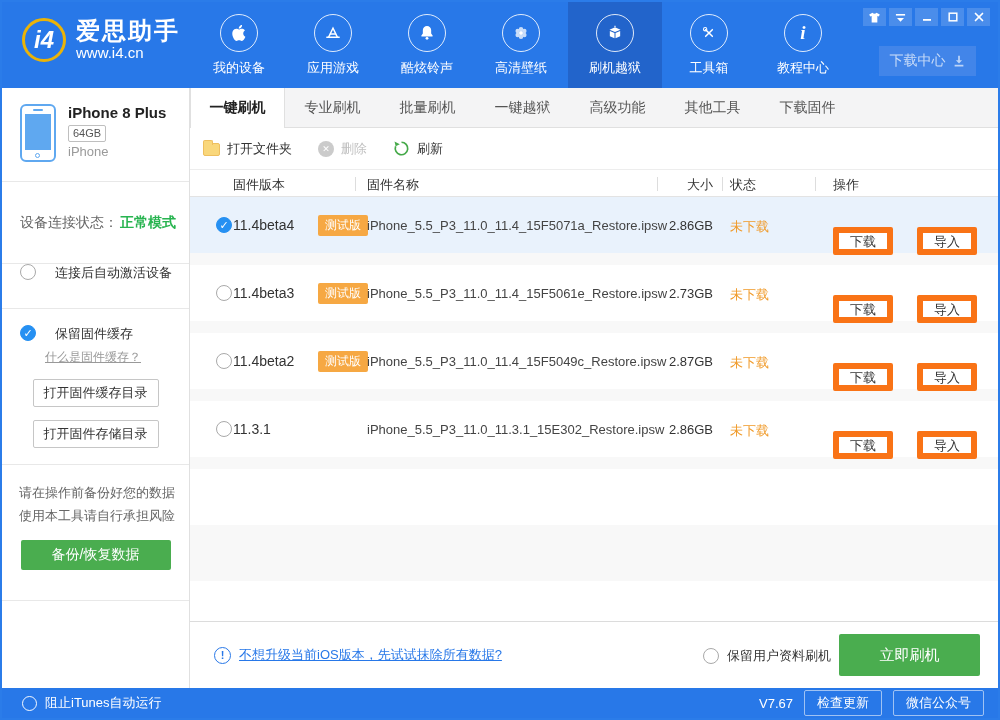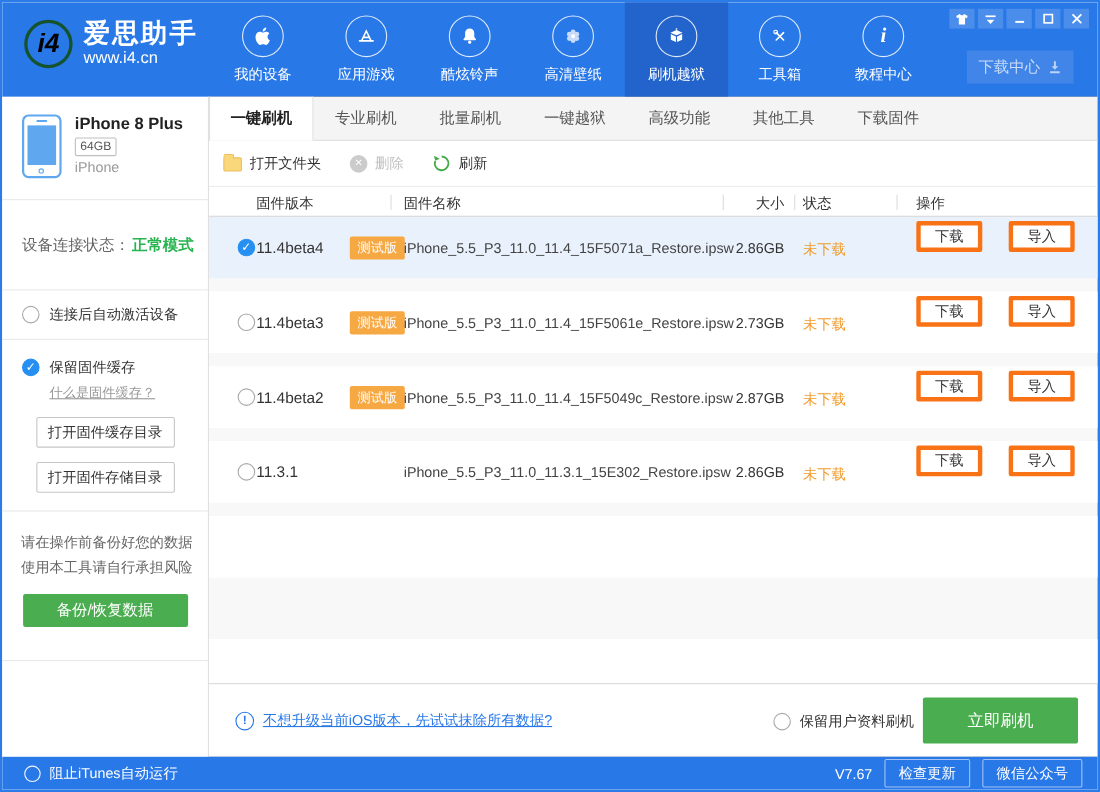--- a/index.html
+++ b/index.html
@@ -3,21 +3,21 @@
 <meta charset="utf-8">
 <style>
   * { margin:0; padding:0; box-sizing:border-box; }
   html,body { background:#e9e9e9; }
   body { font-family:"Liberation Sans","DejaVu Sans",sans-serif; font-size:13px; color:#333; }
   .app { position:relative; width:1000px; height:720px; background:#fff; border:2px solid #2b7ce9; overflow:hidden; }
 
   
   .header { position:absolute; left:0; top:0; right:0; height:86px; background:#2878e8; }
   .logo { position:absolute; left:20px; top:16px; display:flex; align-items:center; }
-  .logo-circle { width:44px; height:44px; border:3px solid #14532d; border-radius:50%; display:flex; align-items:center; justify-content:center; color:#000000; font-size:24px; font-weight:bold; font-style:italic; }
+  .logo-circle { width:44px; height:44px; border:3px solid #eab308; border-radius:50%; display:flex; align-items:center; justify-content:center; color:#ffffff; font-size:24px; font-weight:bold; font-style:italic; }
   .logo-texts { margin-left:10px; color:#fff; }
   .logo-title { font-size:24px; font-weight:bold; letter-spacing:2px; line-height:26px; }
   .logo-url { font-size:15px; line-height:18px; }
 
   .nav { position:absolute; left:190px; top:0; height:86px; display:flex; }
   .nav-item { width:94px; height:86px; display:flex; flex-direction:column; align-items:center; justify-content:center; gap:7px; color:#fff; cursor:pointer; }
   .nav-item.active { background:#2264cb; }
   .nav-circle { width:38px; height:38px; border:1px solid rgba(255,255,255,.85); border-radius:50%; display:flex; align-items:center; justify-content:center; }
   .nav-label { font-size:13px; }
 
@@ -37,21 +37,21 @@
   .phone-speaker { position:absolute; top:3px; left:50%; margin-left:-5px; width:10px; height:2px; border-radius:1px; background:#5fa8f0; }
   .phone-home { position:absolute; bottom:2px; left:50%; margin-left:-3px; width:5px; height:5px; border:1px solid #5fa8f0; border-radius:50%; }
   .dev-info { margin-left:12px; }
   .dev-name { font-size:15px; font-weight:bold; color:#222; line-height:18px; }
   .dev-cap { display:inline-block; margin:3px 0 2px; border:1px solid #bfbfbf; border-radius:2px; font-size:11px; color:#555; padding:0 4px; line-height:15px; }
   .dev-model { font-size:13px; color:#9a9a9a; }
 
   .sb-status { height:82px; display:flex; align-items:center; padding-left:18px; font-size:14px; color:#666; }
   .sb-status b { color:#28b450; margin-left:2px; font-size:14px; }
 
-  .sb-row { display:flex; align-items:center; gap:9px; }
+  .sb-row { display:flex; gap:19px; }
   .sb-activate { height:45px; padding-left:18px; }
   .sb-activate .lbl { font-size:13px; color:#333; }
 
   .sb-cache { padding:16px 0 16px 0; }
   .sb-cache .sb-row { padding-left:18px; }
   .cache-help { display:block; margin:6px 0 0 43px; font-size:12px; color:#999; text-decoration:underline; cursor:pointer; }
   .dir-btn { display:block; margin:13px auto 0; width:126px; height:28px; background:#fff; border:1px solid #c6c6c6; border-radius:2px; font-size:13px; color:#333; cursor:pointer; font-family:inherit; }
 
   .sb-warn { padding:16px 0 18px; }
   .warn-line { font-size:13px; color:#666; line-height:23px; padding-left:17px; }
@@ -87,21 +87,21 @@
   .rows { flex:1; overflow:hidden; background:#f8f8f8; }
   .row { position:relative; height:56px; background:#fff; margin-bottom:12px; }
   .row.selected { background:#e9f2fc; }
   .row .radio { position:absolute; left:26px; top:20px; }
   .cell-version { position:absolute; left:43px; top:20px; font-size:14px; color:#333; }
   .badge { position:absolute; left:128px; top:18px; background:#f6a843; color:#fff; font-size:12px; padding:2px 7px; border-radius:2px; }
   .badge:empty { display:none; }
   .cell-file { position:absolute; left:177px; top:21px; font-size:13px; color:#444; }
   .cell-size { position:absolute; left:438px; width:85px; top:21px; text-align:right; font-size:13px; color:#333; }
   .cell-status { position:absolute; left:540px; top:21px; font-size:13px; color:#f09a29; }
-  .act-btn { position:absolute; top:4px; width:60px; height:28px; background:#fff; border:4px solid #f97316; border-radius:2px; font-size:13px; color:#333; cursor:pointer; font-family:inherit; }
+  .act-btn { position:absolute; top:30px; width:60px; height:28px; background:#fff; border:6px solid #f97316; border-radius:2px; font-size:13px; color:#333; cursor:pointer; font-family:inherit; }
   .btn-dl { left:643px; } .btn-im { left:727px; }
   .estripe { height:56px; } .estripe.white { background:#fff; }
 
   .flashbar { position:relative; height:67px; background:#fff; border-top:1px solid #dcdcdc; }
   .hint { position:absolute; left:24px; top:24px; display:flex; align-items:center; gap:8px; }
   .alert-icon { width:17px; height:17px; min-width:17px; border:1px solid #2878e8; border-radius:50%; color:#2878e8; display:flex; align-items:center; justify-content:center; font-size:11px; font-weight:bold; }
   .alert-icon::after { content:"!"; }
   .hint-link { font-size:13px; color:#2878e8; text-decoration:underline; cursor:pointer; }
   .keepdata { position:absolute; left:513px; top:25px; display:flex; align-items:center; gap:8px; font-size:13px; color:#333; }
   .flash-btn { position:absolute; right:18px; top:12px; width:141px; height:42px; background:#4aad4f; border:none; border-radius:2px; color:#fff; font-size:15px; cursor:pointer; font-family:inherit; }

